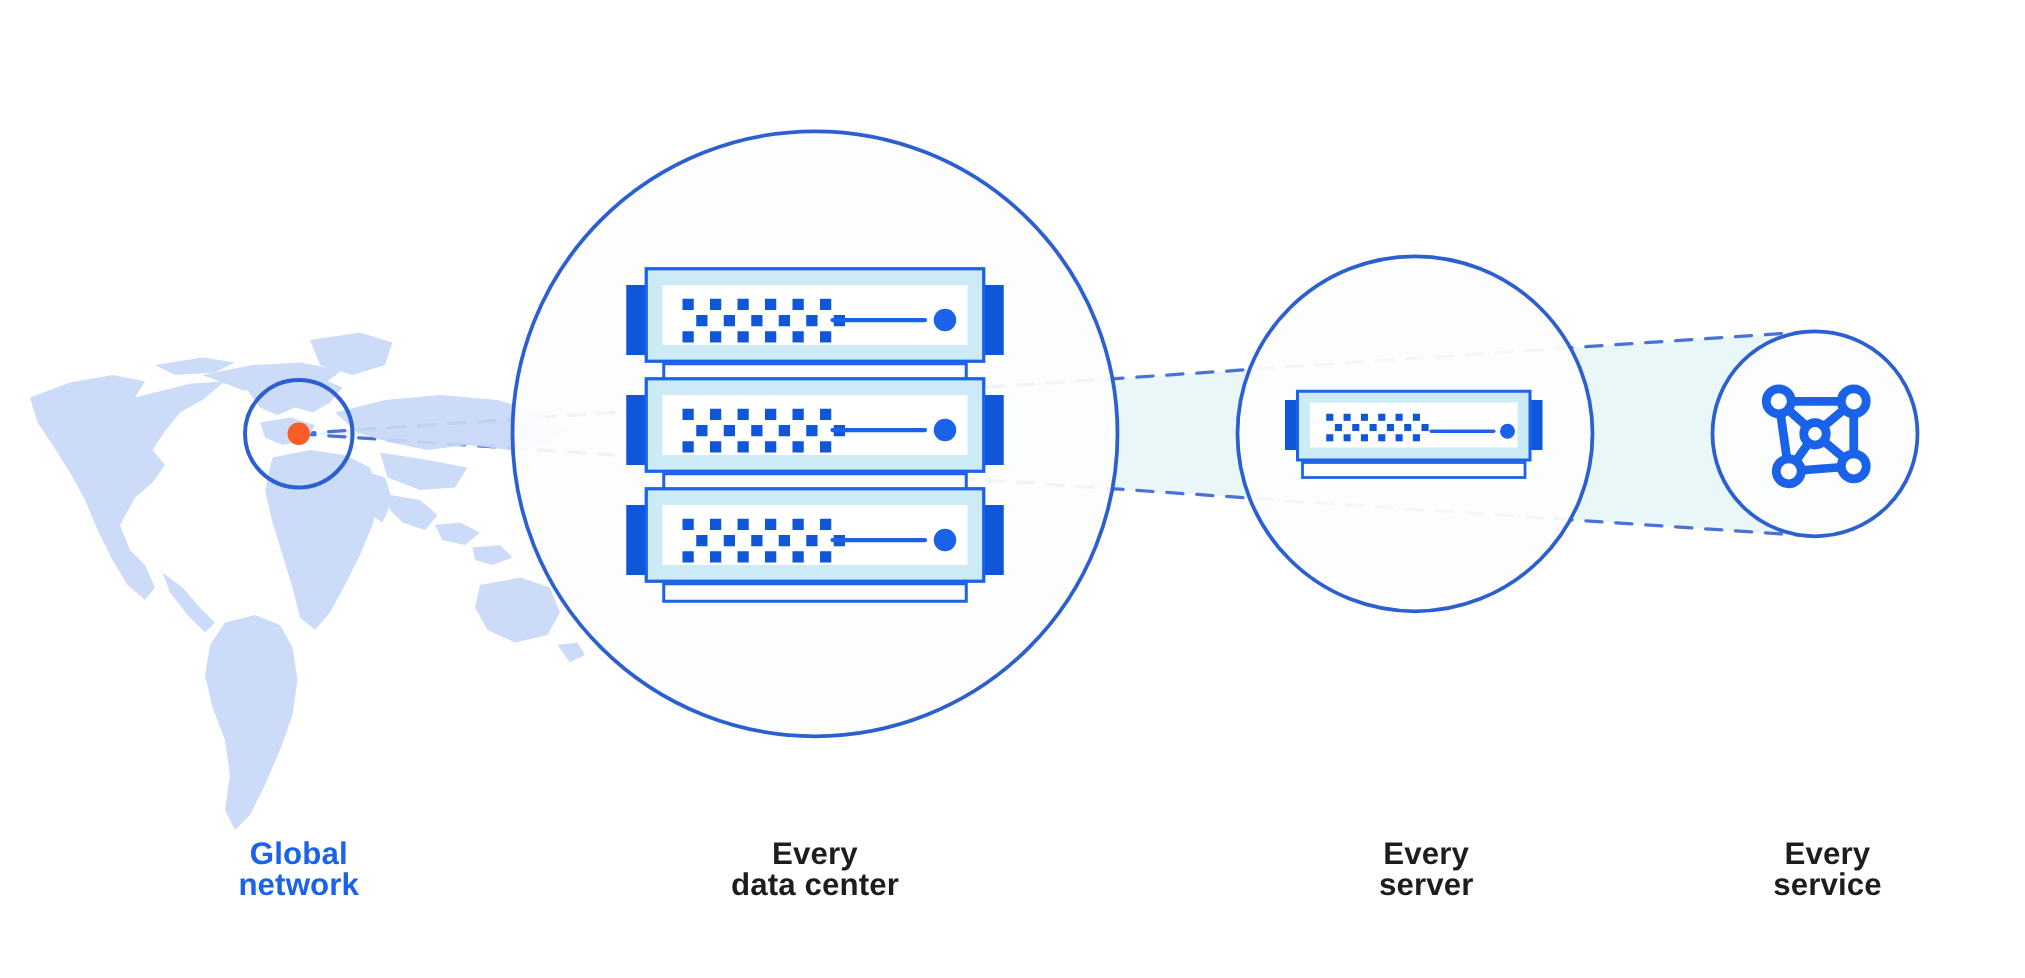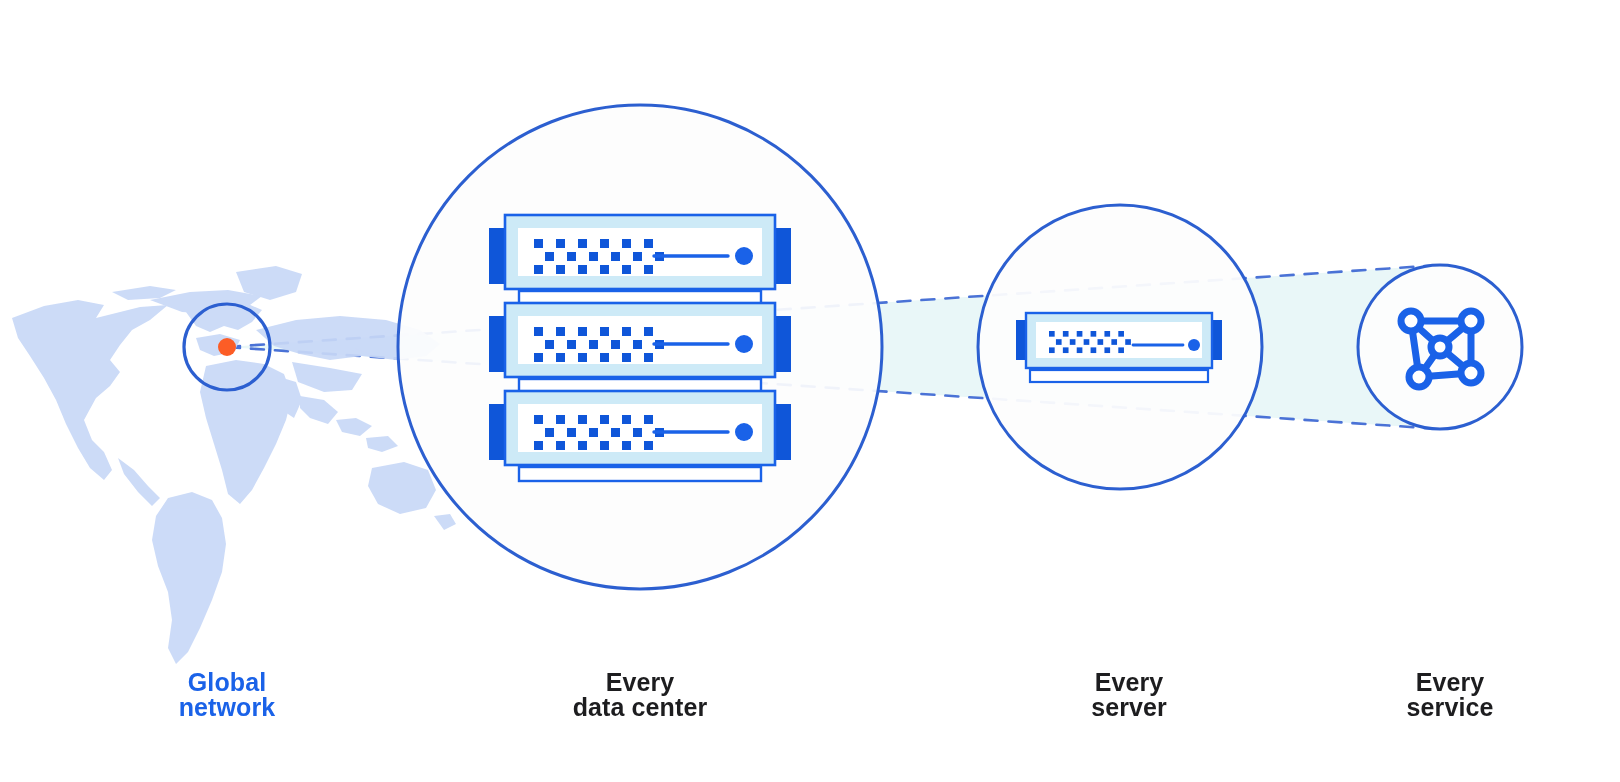--- a/index.html
+++ b/index.html
@@ -5,21 +5,21 @@
 <style>
   html,body{margin:0;padding:0;}
   body{
     width:1620px;height:782px;
     background:#ffffff;
     font-family:"Liberation Sans", sans-serif;
     overflow:hidden;
     position:relative;
   }
   #stage{
-    position:absolute;left:0;top:0;
+    position:absolute;left:12px;top:0;
     width:1280px;height:782px;
   }
   svg.scene{display:block;width:1620px;height:782px;}
 
   .lbl{
     font-family:"Liberation Sans", sans-serif;
     font-size:25px;
     font-weight:700;
     text-anchor:middle;
     letter-spacing:0.1px;

